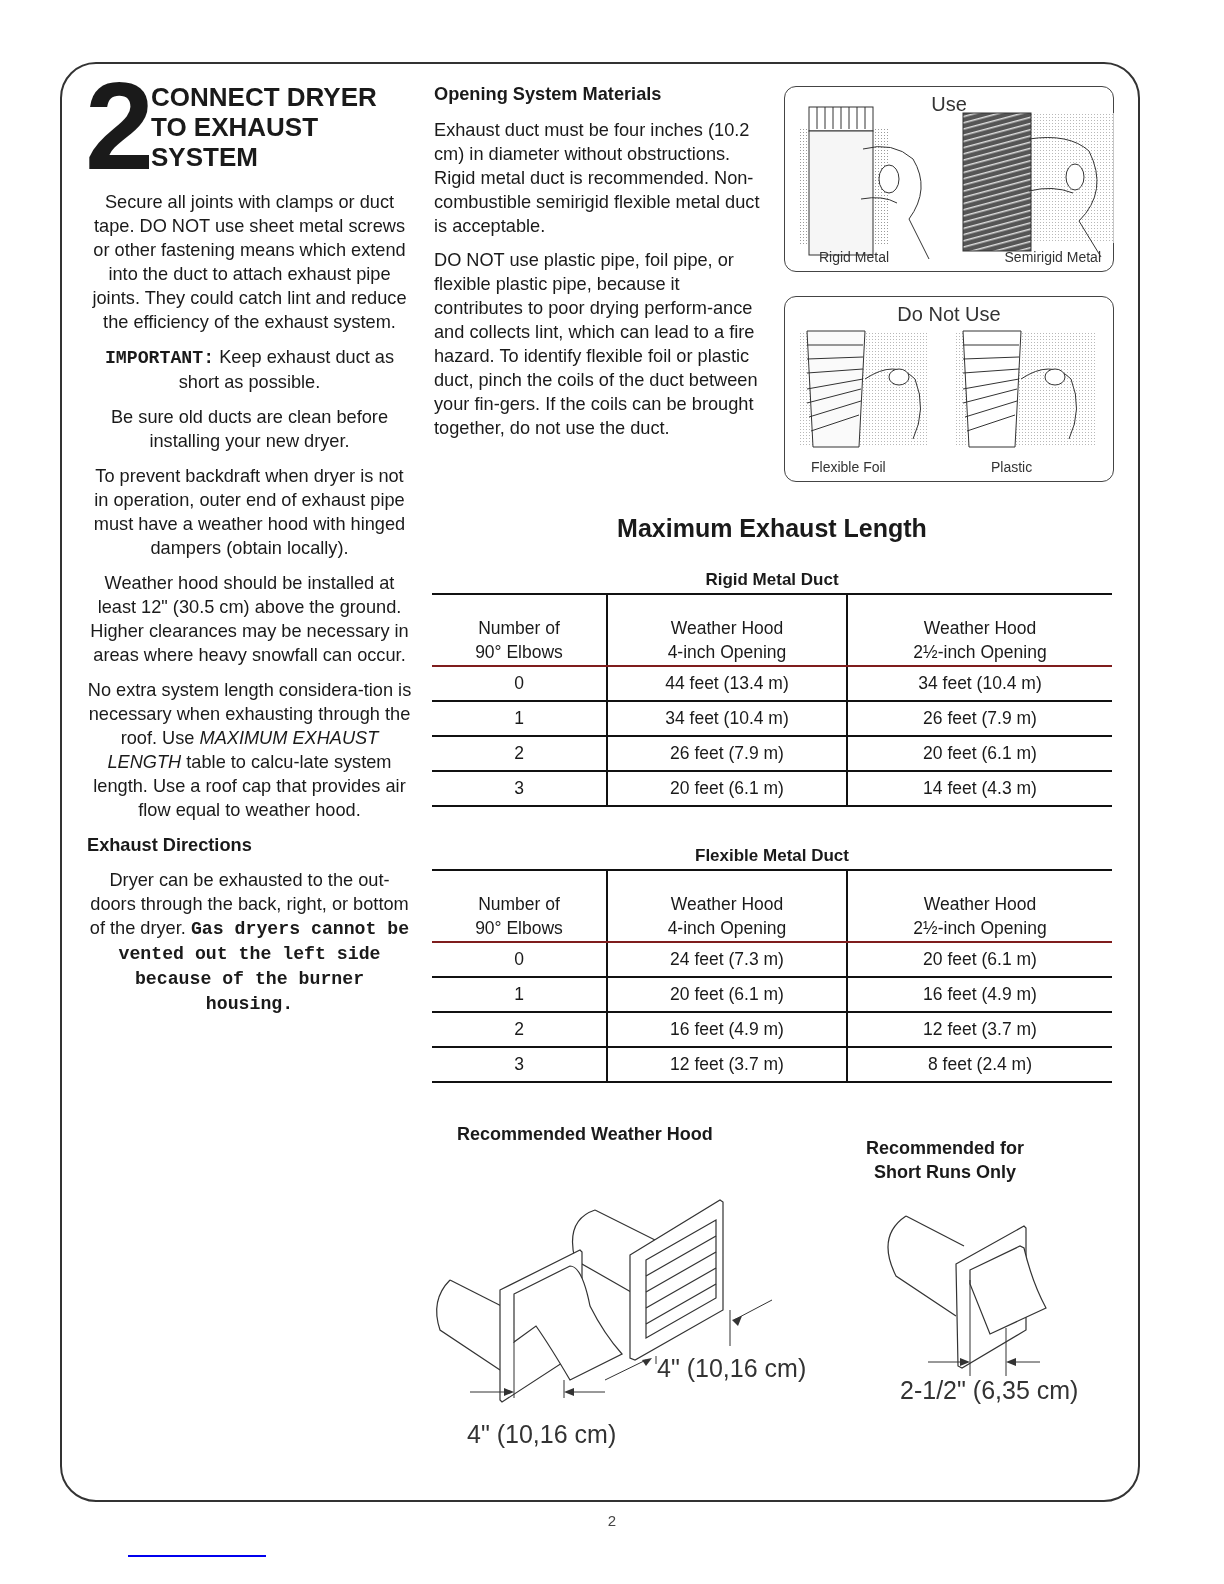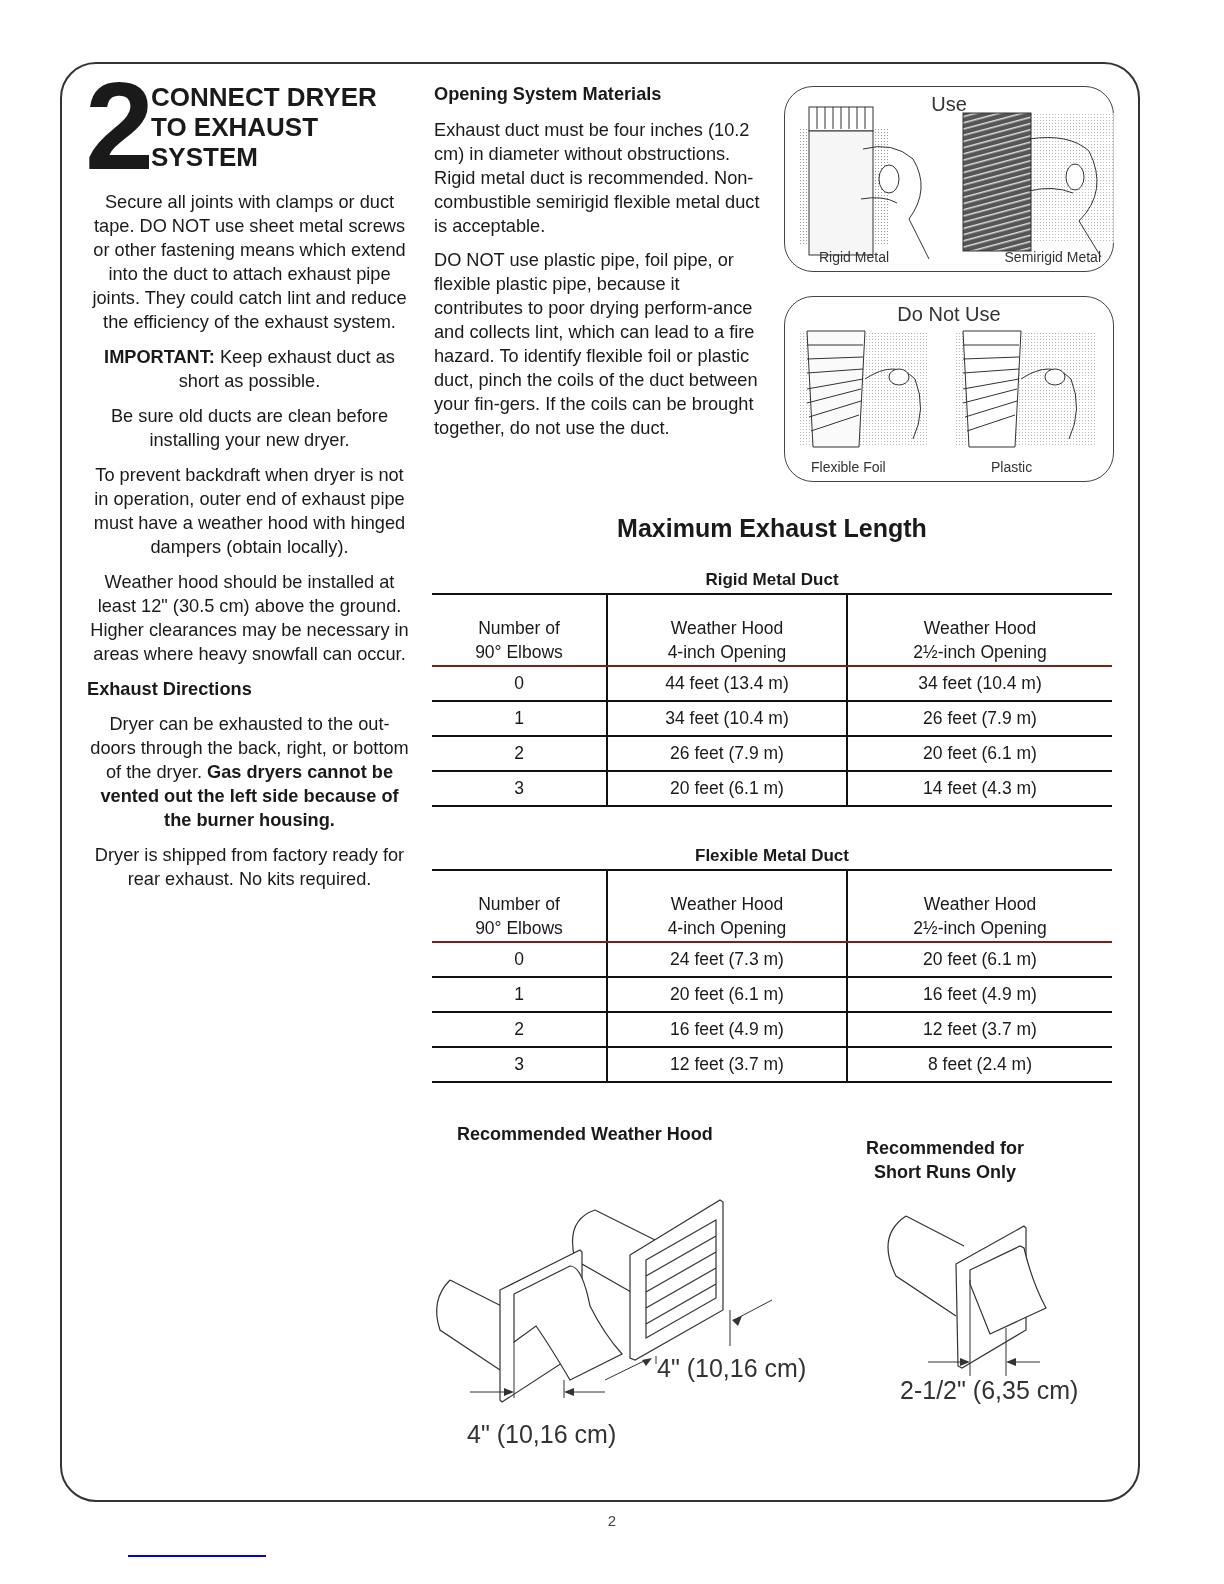--- a/index.html
+++ b/index.html
@@ -7,30 +7,30 @@
   .frame { position:absolute; left:60px; top:62px; width:1080px; height:1440px; border:2px solid #333; border-radius:36px; box-sizing:border-box; }
   .page-number { position:absolute; left:0; width:1224px; top:1512px; text-align:center; font-size:15px; color:#444; }
   .blue-line { position:absolute; left:128px; top:1555px; width:138px; height:2px; background:#0000ee; }
 
   
   .left { position:absolute; left:87px; top:78px; width:325px; font-size:18.2px; line-height:24px; }
   .heading { position:relative; height:112px; }
   .big-num { position:absolute; left:-2px; top:-14px; font-size:124px; font-weight:bold; line-height:124px; letter-spacing:-4px; }
   .heading-lines { position:absolute; left:64px; top:4px; font-size:26px; font-weight:bold; line-height:30px; }
   .left p { margin:0 0 11px 0;text-align:center; }
-  .b { font-weight:bold; }
+  .b { font-weight:bold;font-family:Liberation Mono, monospace; }
   .i { font-style:italic; }
   .subhead { font-weight:bold; margin:0 0 11px 0; }
 
   
   .mid { position:absolute; left:434px; top:82px; width:330px; font-size:18.2px; line-height:24px; }
   .mid p { margin:0 0 10px 0; }
 
   
-  .panel { position:absolute; left:784px; width:330px; border:1.5px solid #444; border-radius:29px; box-sizing:border-box; }
+  .panel { position:absolute; left:784px; width:330px; border:1.5px solid #444; border-radius:12px; box-sizing:border-box; }
   .panel-use { top:86px; height:186px; }
   .panel-dont { top:296px; height:186px; }
   .panel-title { position:absolute; left:0; right:0; text-align:center; font-size:20px; color:#333; top:6px; }
   .panel-cap { position:absolute; font-size:14px; color:#333; bottom:6px; }
   .panel svg { position:absolute; left:0; top:0; }
 
   
   .table-title { position:absolute; left:432px; width:680px; text-align:center; font-size:25px; font-weight:bold; top:514px; }
   .tbl-cap { position:absolute; left:432px; width:680px; text-align:center; font-size:17px; font-weight:bold; }
   table.dt { position:absolute; left:432px; width:680px; border-collapse:collapse; font-size:17.5px; }
@@ -58,23 +58,23 @@
       <div>CONNECT DRYER</div>
       <div>TO EXHAUST</div>
       <div>SYSTEM</div>
     </div>
   </div>
   <p>Secure all joints with clamps or duct tape. DO NOT use sheet metal screws or other fastening means which extend into the duct to attach exhaust pipe joints. They could catch lint and reduce the efficiency of the exhaust system.</p>
   <p><span class="b">IMPORTANT:</span><span> Keep exhaust duct as short as possible.</span></p>
   <p>Be sure old ducts are clean before installing your new dryer.</p>
   <p>To prevent backdraft when dryer is not in operation, outer end of exhaust pipe must have a weather hood with hinged dampers (obtain locally).</p>
   <p>Weather hood should be installed at least 12" (30.5 cm) above the ground. Higher clearances may be necessary in areas where heavy snowfall can occur.</p>
+  <p><span>No extra system length considera-tion is necessary when exhausting through the roof. Use </span><span class="i">MAXIMUM EXHAUST LENGTH</span><span> table to calcu-late system length. Use a roof cap that provides air flow equal to weather hood.</span></p>
   <div class="subhead">Exhaust Directions</div>
   <p><span>Dryer can be exhausted to the out-doors through the back, right, or bottom of the dryer. </span><span class="b">Gas dryers cannot be vented out the left side because of the burner housing.</span></p>
-  <p>Dryer is shipped from factory ready for rear exhaust. No kits required.</p>
 </div>
 
 <div class="mid">
   <div class="subhead" style="margin-bottom:12px;">Opening System Materials</div>
   <p>Exhaust duct must be four inches (10.2 cm) in diameter without obstructions. Rigid metal duct is recommended. Non-combustible semirigid flexible metal duct is acceptable.</p>
   <p>DO NOT use plastic pipe, foil pipe, or flexible plastic pipe, because it contributes to poor drying perform-ance and collects lint, which can lead to a fire hazard. To identify flexible foil or plastic duct, pinch the coils of the duct between your fin-gers. If the coils can be brought together, do not use the duct.</p>
 </div>
 
 <div class="panel panel-use">
   <svg width="330" height="186">

